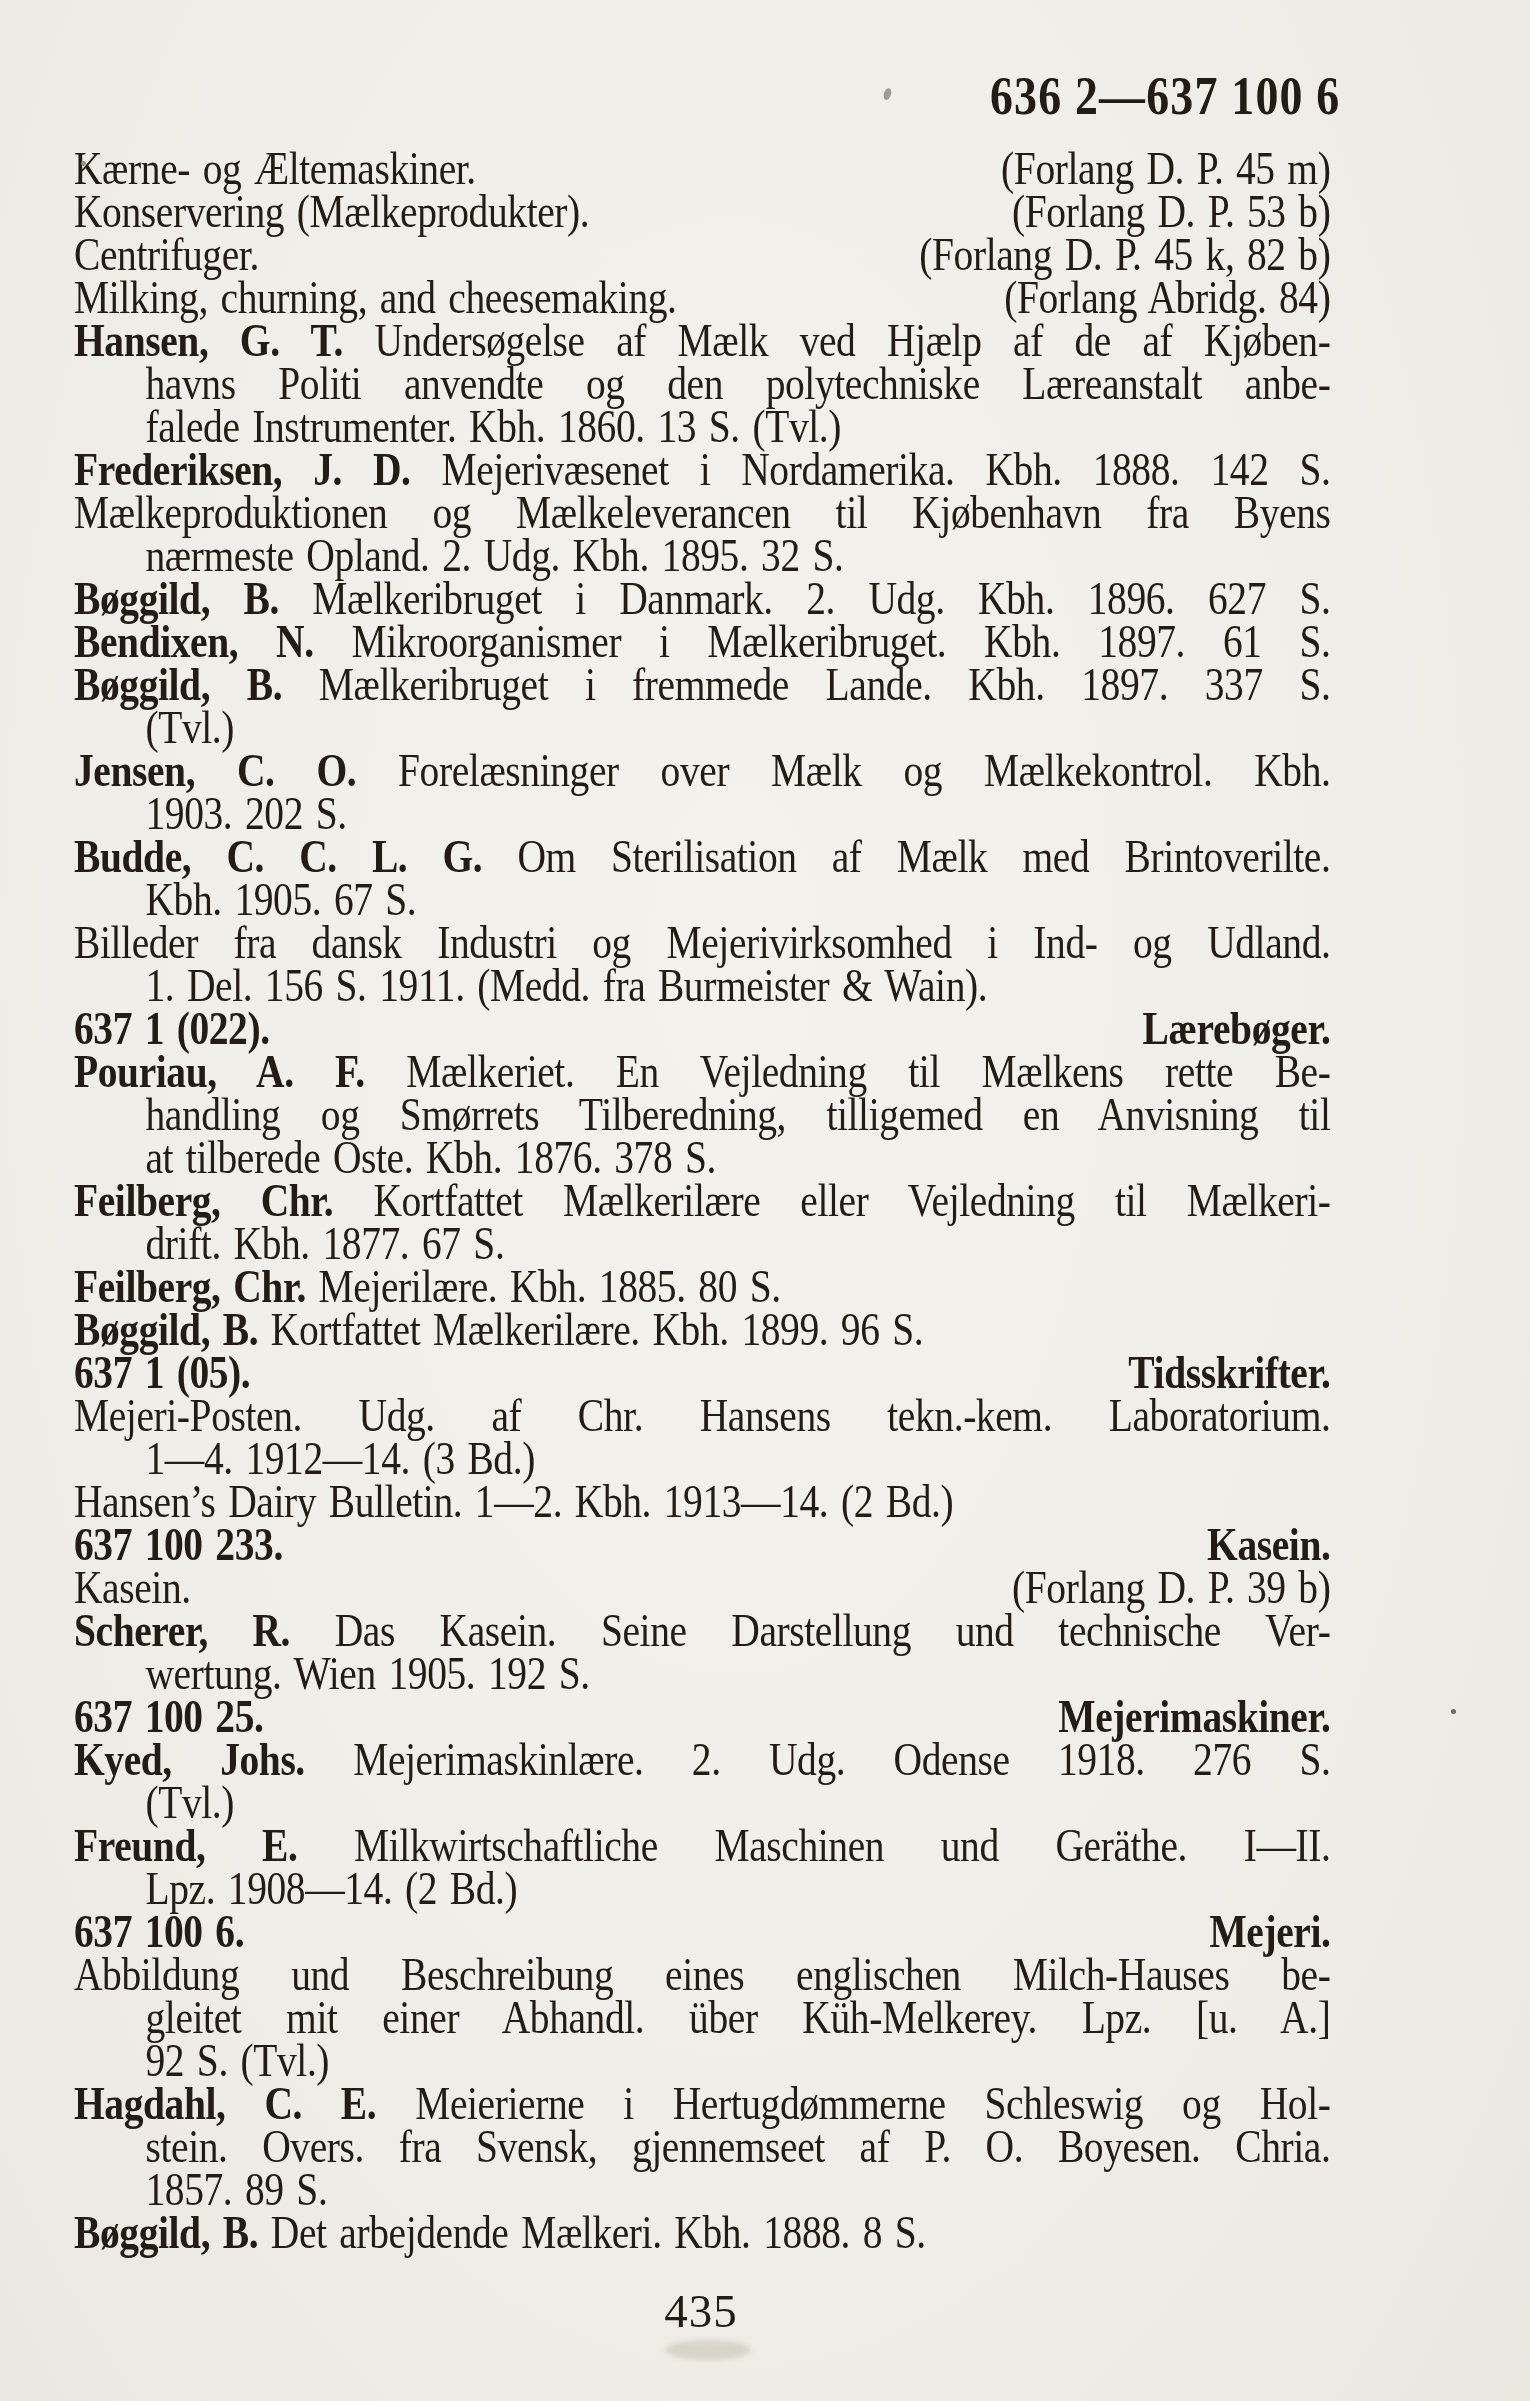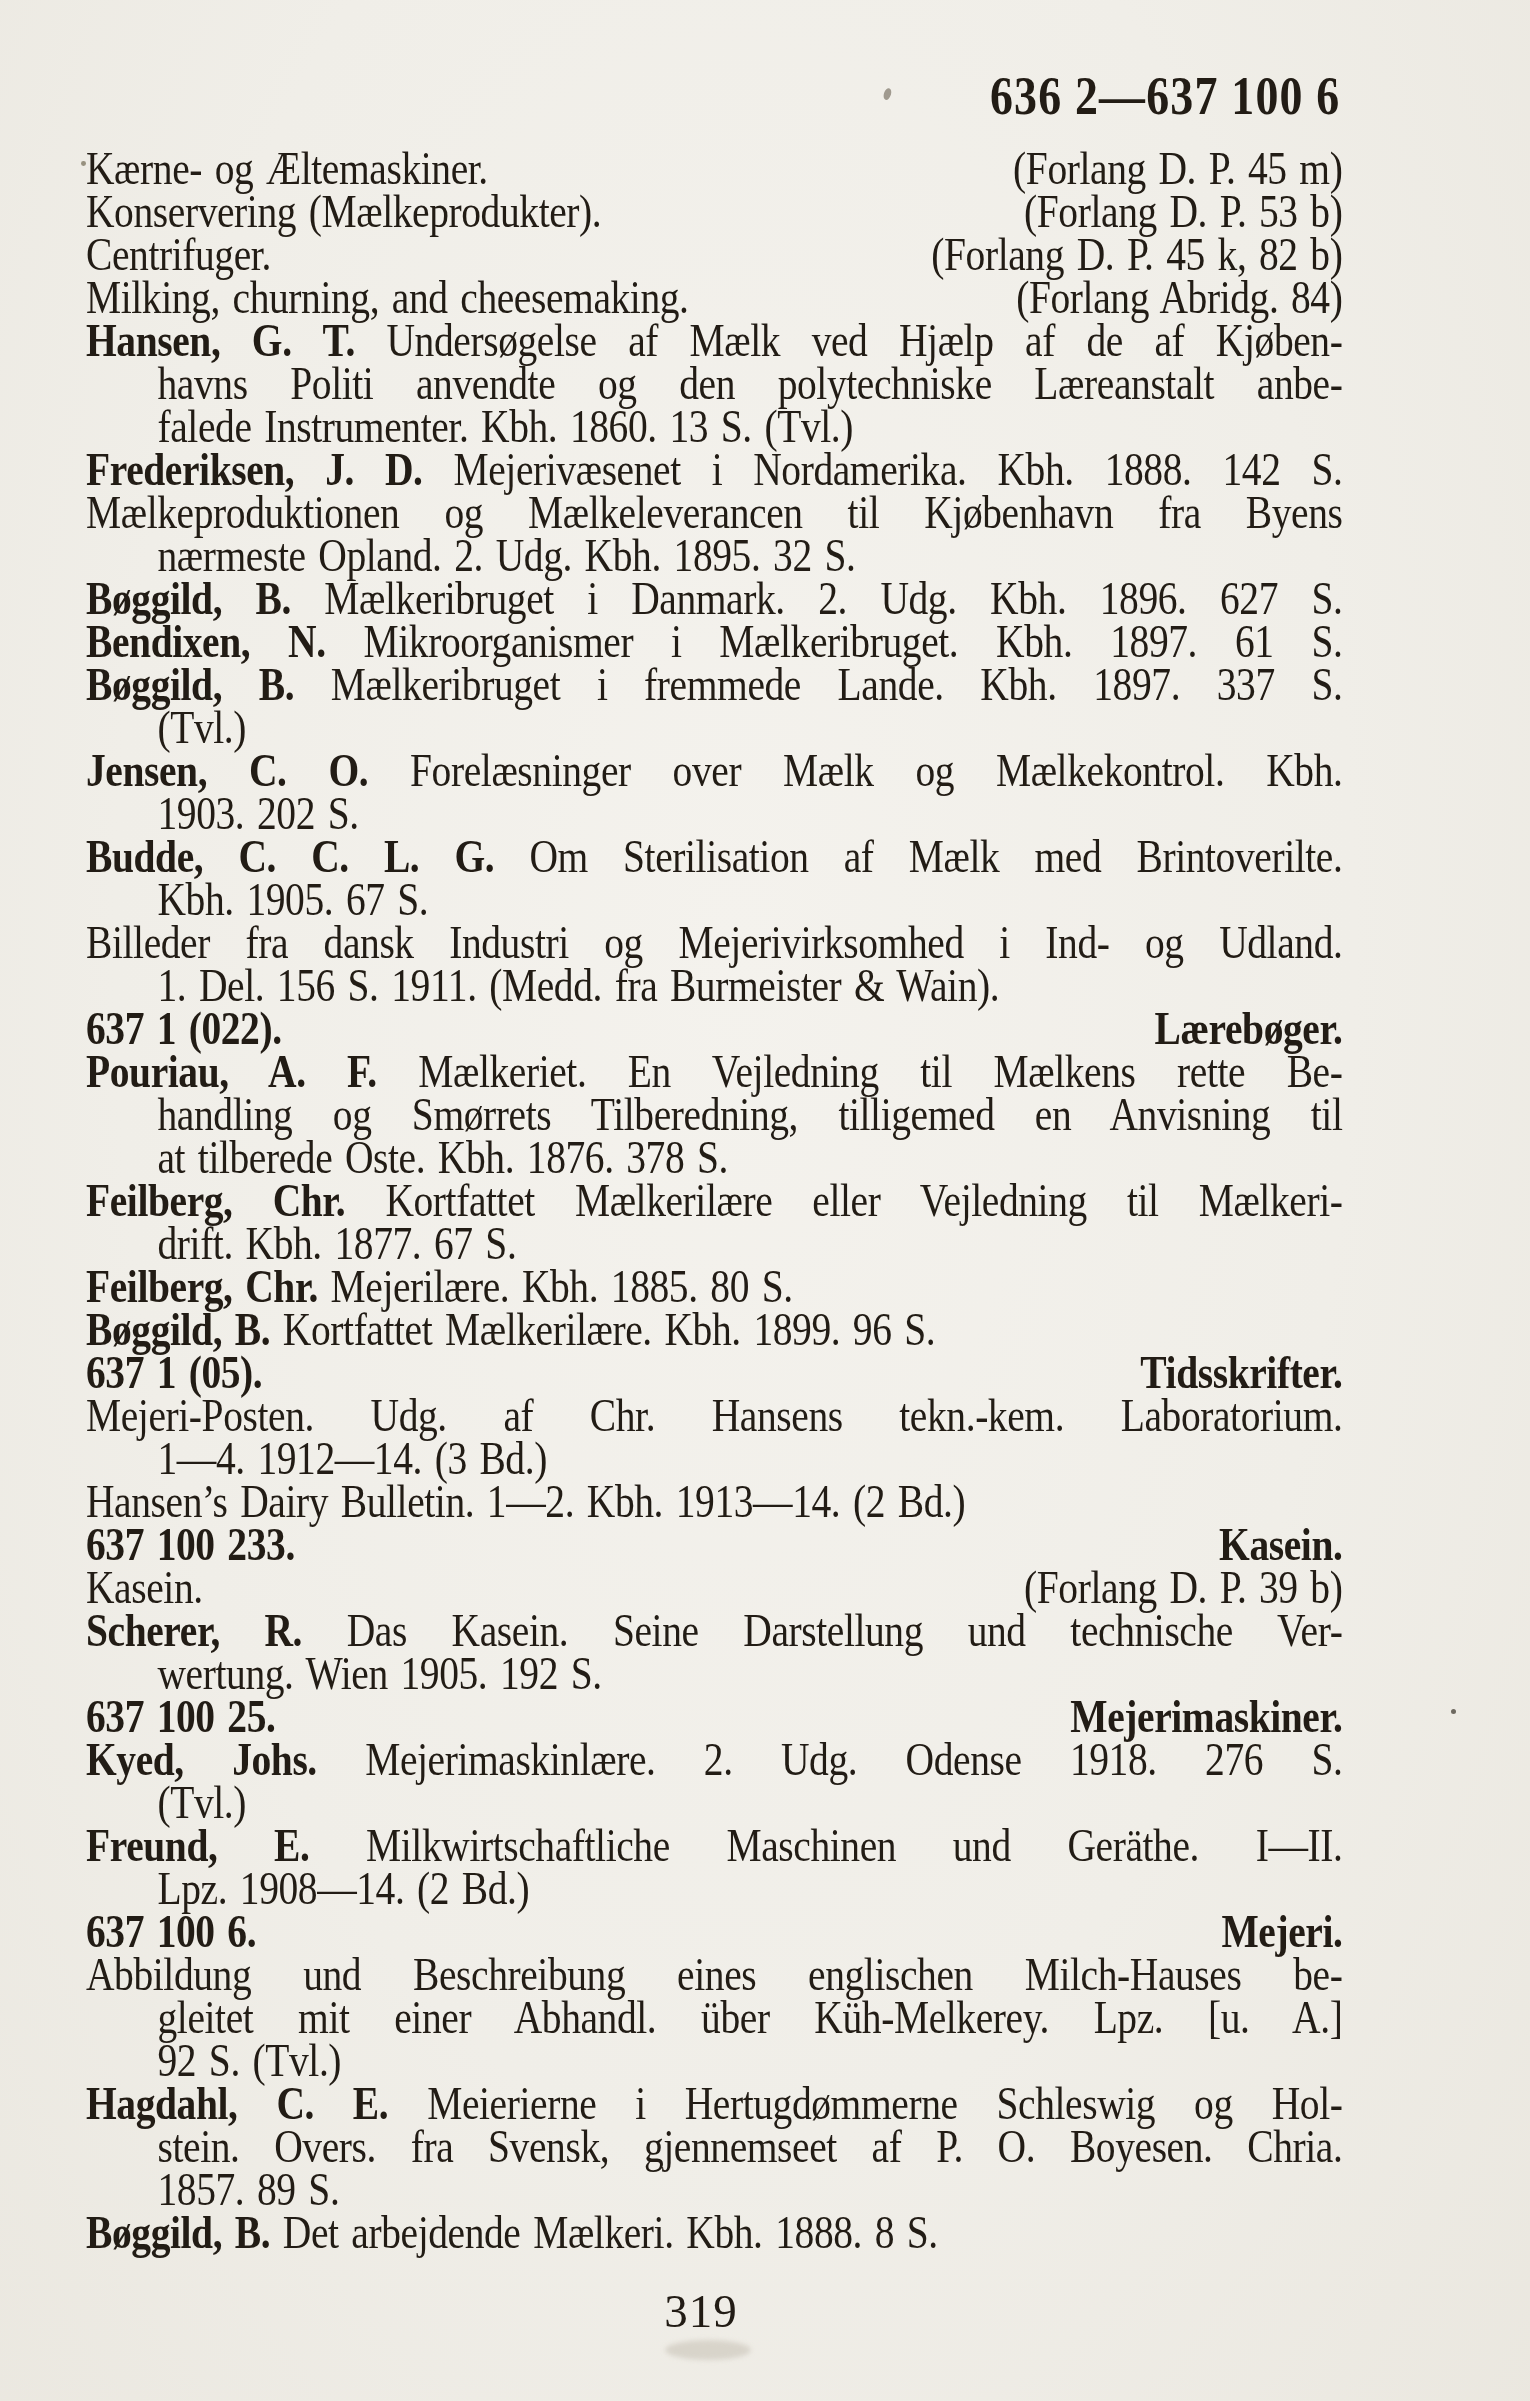--- a/index.html
+++ b/index.html
@@ -11,21 +11,21 @@
     color:#221c15;
     overflow:hidden;
   }
   .header{
     position:absolute;top:65px;right:190px;
     font-size:54px;font-weight:bold;white-space:nowrap;
     letter-spacing:1.4px;
     transform:scaleX(0.85);transform-origin:100% 0;
   }
   .lines{
-    position:absolute;left:86px;top:147px;width:1256px;
+    position:absolute;left:74px;top:147px;width:1256px;
   }
   .line{
     width:1494px;
     height:43px;line-height:43px;
     font-size:47px;
     letter-spacing:-0.5px;word-spacing:3.8px;
     transform:scaleX(0.841);transform-origin:0 0;
     white-space:nowrap;
   }
   .line.just{white-space:normal;text-align:justify;text-align-last:justify;}
@@ -128,21 +128,21 @@
       </div>
       <div class="line entry just"><span class="t">Abbildung und Beschreibung eines englischen Milch-Hauses be-</span></div>
       <div class="line cont just"><span class="t">gleitet mit einer Abhandl. über Küh-Melkerey. Lpz. [u. A.]</span></div>
       <div class="line cont"><span class="t">92 S. (Tvl.)</span></div>
       <div class="line entry just"><span class="b">Hagdahl, C. E.</span> <span class="t">Meierierne i Hertugdømmerne Schleswig og Hol-</span></div>
       <div class="line cont just"><span class="t">stein. Overs. fra Svensk, gjennemseet af P. O. Boyesen. Chria.</span></div>
       <div class="line cont"><span class="t">1857. 89 S.</span></div>
       <div class="line entry"><span class="b">Bøggild, B.</span> <span class="t">Det arbejdende Mælkeri. Kbh. 1888. 8 S.</span></div>
     </div>
 
-  <div class="pagenum">319</div>
+  <div class="pagenum">435</div>
 
   <div class="speck s1"></div>
   <div class="speck s2"></div>
   <div class="speck s3"></div>
   <div class="smudge"></div>
 
 </div>
 
 
 </body></html>

